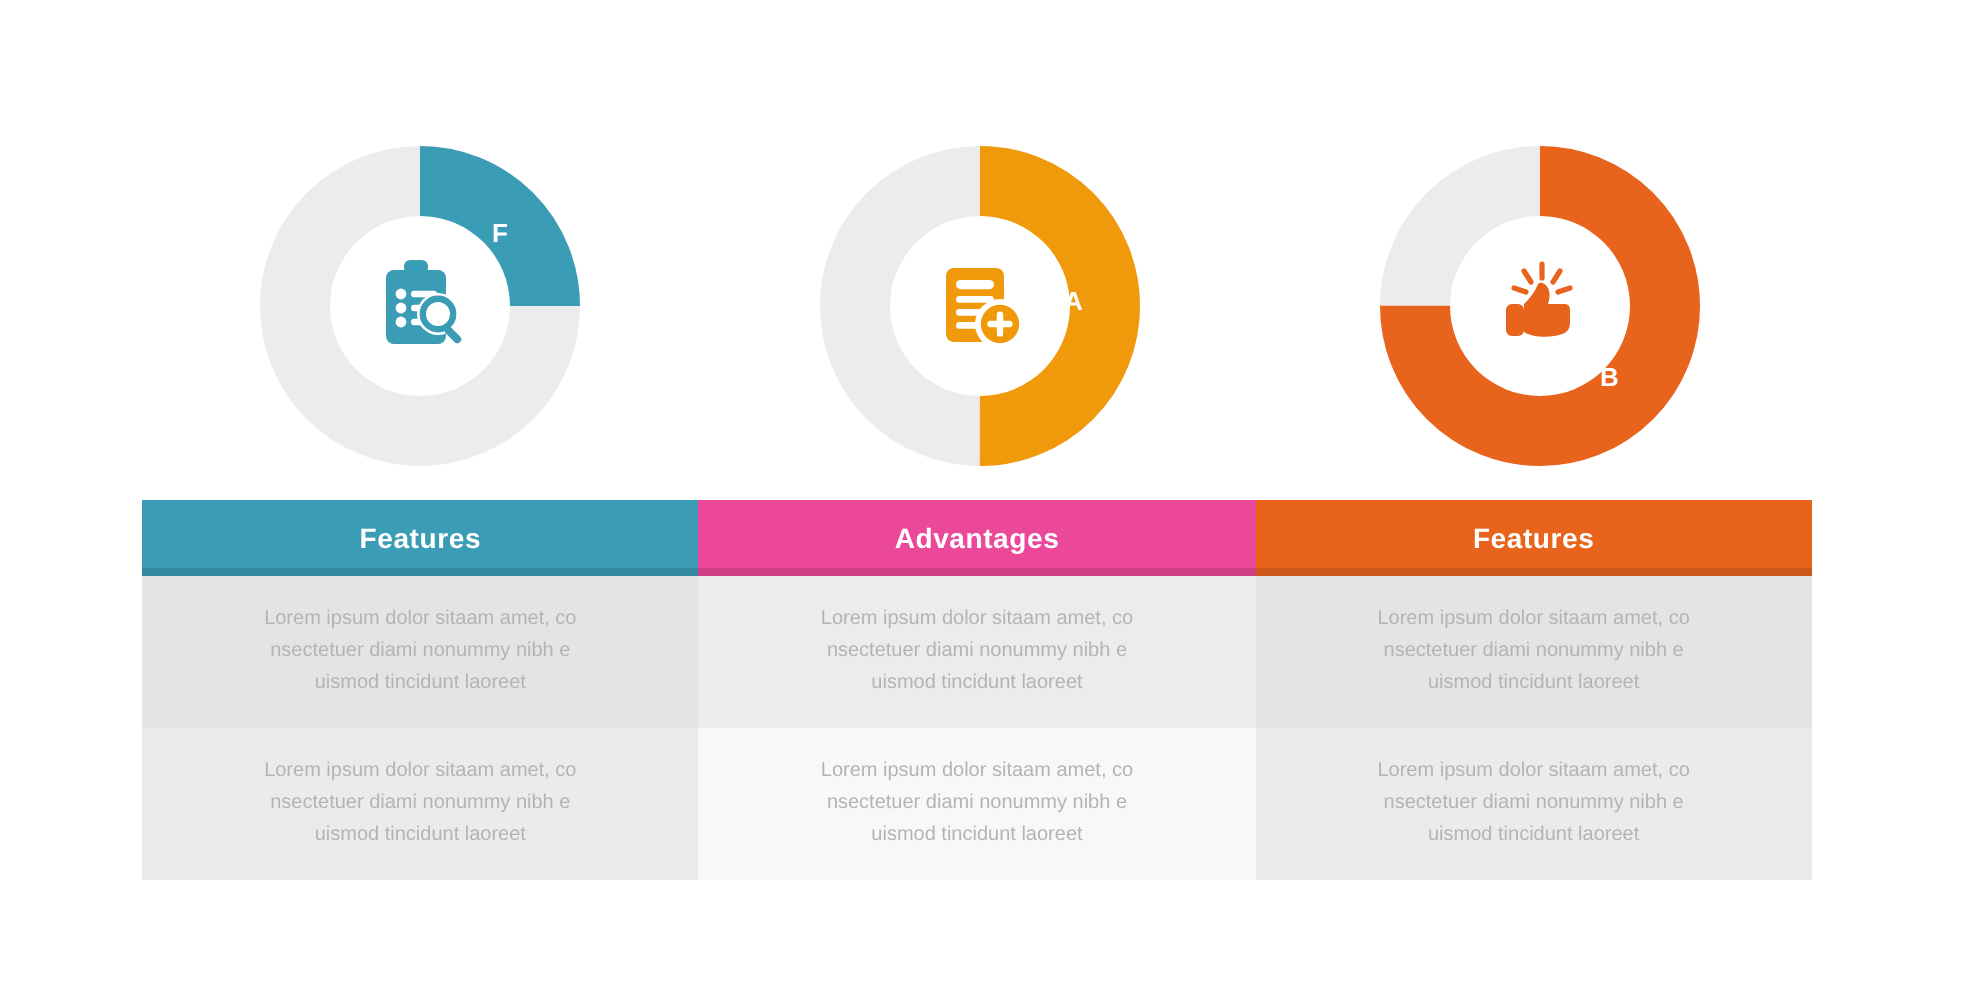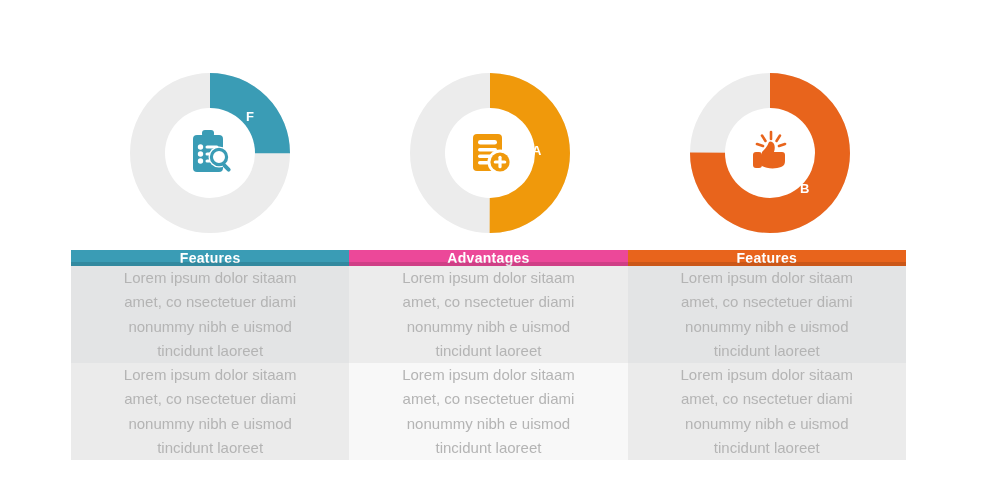--- a/index.html
+++ b/index.html
@@ -108,21 +108,21 @@
     flex: 1;
     display: flex;
     align-items: center;
     justify-content: center;
     text-align: center;
     padding: 0 22px;
     box-sizing: border-box;
   }
   .cell p {
     margin: 0;
-    font-size: 15px;
+    font-size: 10px;
     line-height: 1.62;
     color: #b4b4b4;
     max-width: 175px;
   }
 </style>
 </head>
 <body>
 
 <div class="canvas">
 

